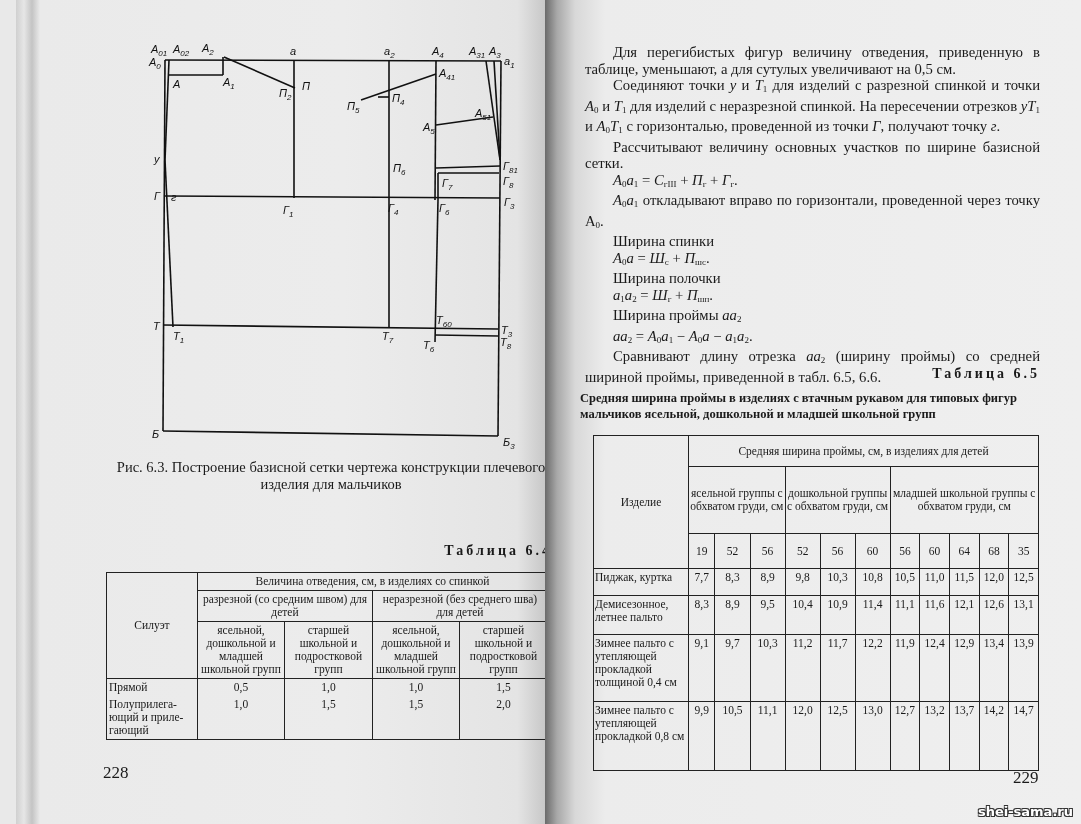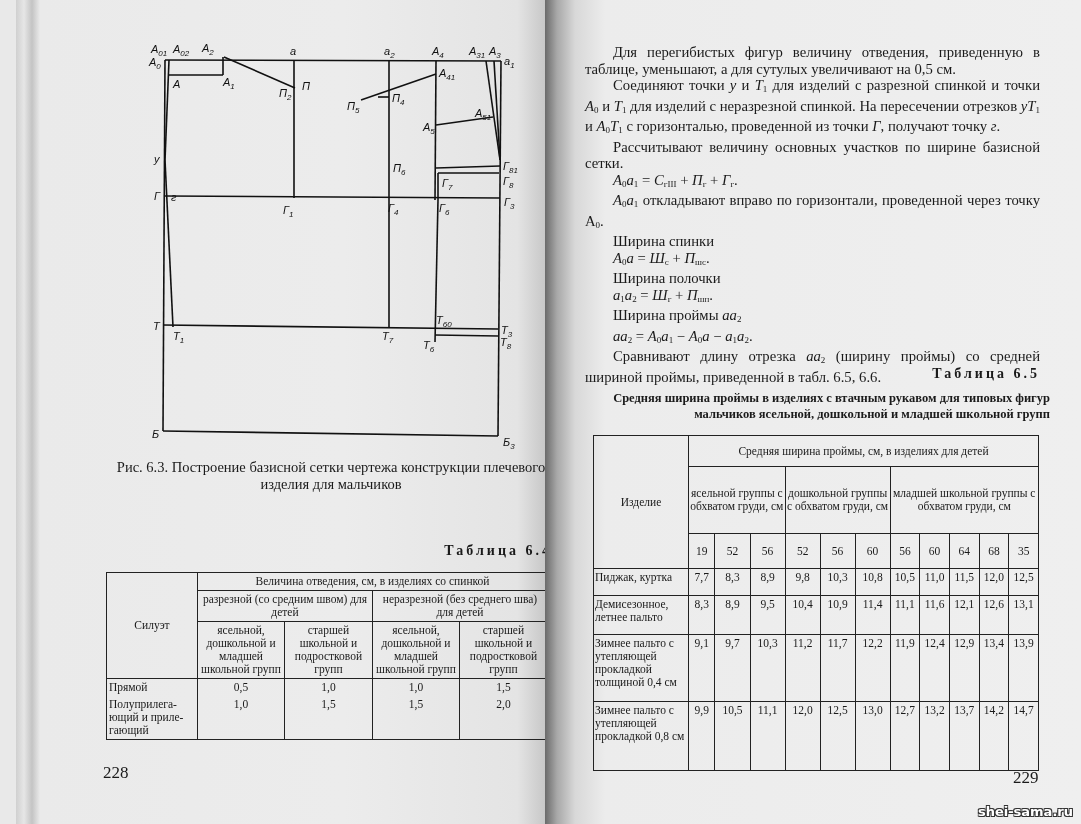--- a/index.html
+++ b/index.html
@@ -4,21 +4,21 @@
 <style>
   html,body{margin:0;padding:0;}
   body{width:1081px;height:824px;position:relative;overflow:hidden;background:#e9e9e9;font-family:"Liberation Serif","DejaVu Serif",serif;color:#1a1a1a;}
   .page{position:absolute;top:0;height:824px;}
   #page-left{left:16px;width:545px;background:linear-gradient(to right,#d0d0d0 0px,#e6e6e6 8px,#c4c4c4 16px,#eaeaea 24px,#ececec 60%,#e4e4e4 92%,#c8c8c8 97%,#9a9a9a 100%);}
   #page-right{left:545px;width:536px;background:linear-gradient(to right,#6a6a6a 0px,#a8a8a8 12px,#d8d8d8 30px,#ececec 60px,#efefef 100%);}
   .abs{position:absolute;}
   svg text{font-family:"Liberation Sans","DejaVu Sans",sans-serif;font-style:italic;fill:#111;}
   .caption{left:95px;top:459px;width:440px;text-align:center;font-size:14.5px;line-height:17px;}
   .tbl-no{font-size:14px;letter-spacing:3px;text-align:right;font-weight:bold;}
-  .tbl-title{font-weight:bold;font-size:12.5px;text-align:right;line-height:16px;}
+  .tbl-title{font-weight:bold;font-size:12.5px;text-align:left;line-height:16px;}
   table{border-collapse:collapse;font-size:11.5px;line-height:13px;}
   td{border:1px solid #222;text-align:center;vertical-align:top;padding:2px 2px;}
   #t64 td.nb{border-top:none;border-bottom:none;}
   .lft{text-align:left;}
   .mid{vertical-align:middle;}
   .pnum{font-size:17px;}
   .rtext{left:585px;top:44px;width:455px;font-size:14.7px;line-height:16.5px;text-align:justify;}
   .rtext p{margin:0;}
   .ind{text-indent:28px;}
   .f{padding-left:28px;}

